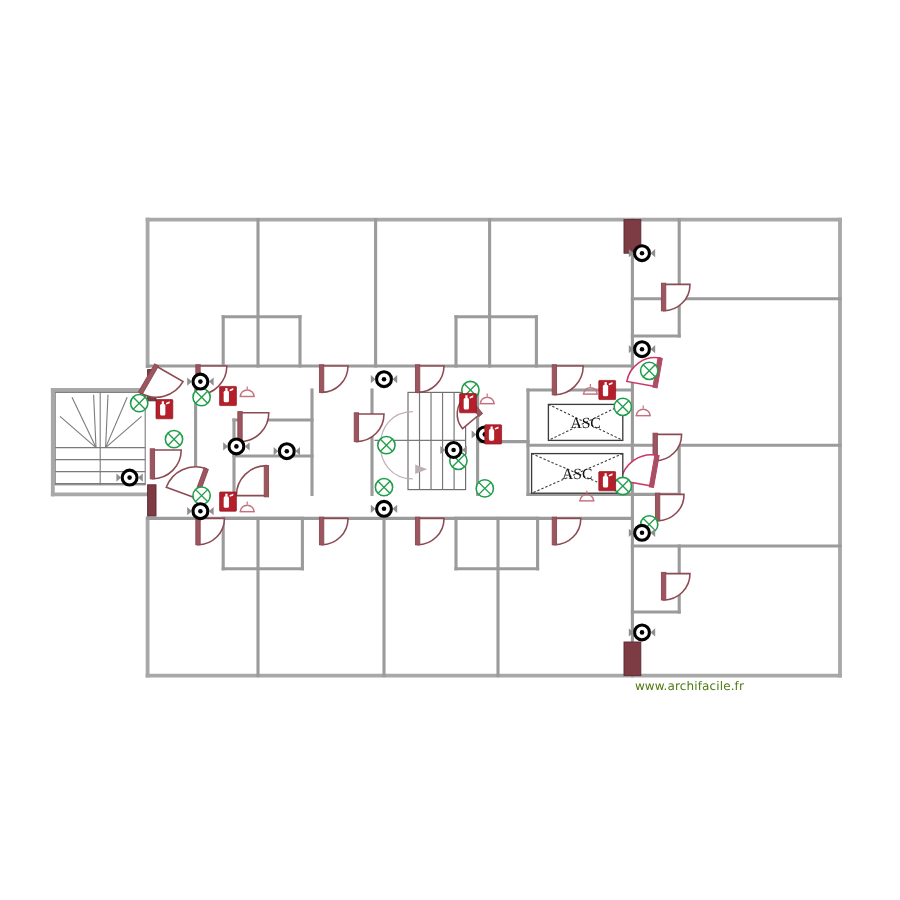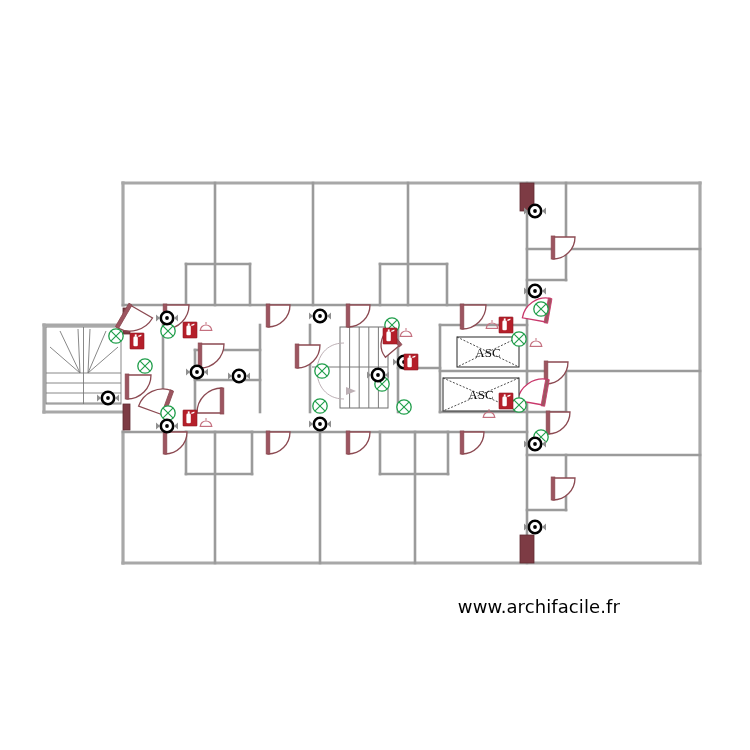--- a/index.html
+++ b/index.html
@@ -21,24 +21,24 @@
   #plan-svg {
     position: absolute;
     left: 0;
     top: 0;
     width: 750px;
     height: 750px;
   }
   .watermark {
     position: absolute;
     right: 14px;
-    top: 596px;
+    top: 567px;
     font-family: "DejaVu Sans", sans-serif;
-    font-size: 18px;
-    color: #000000;
+    font-size: 10px;
+    color: #4d7c0f;
     letter-spacing: 0.1px;
     white-space: nowrap;
   }
 </style>
 </head>
 <body>
 
 <div id="app">
 
   <svg id="plan-svg" viewBox="0 0 750 750">

